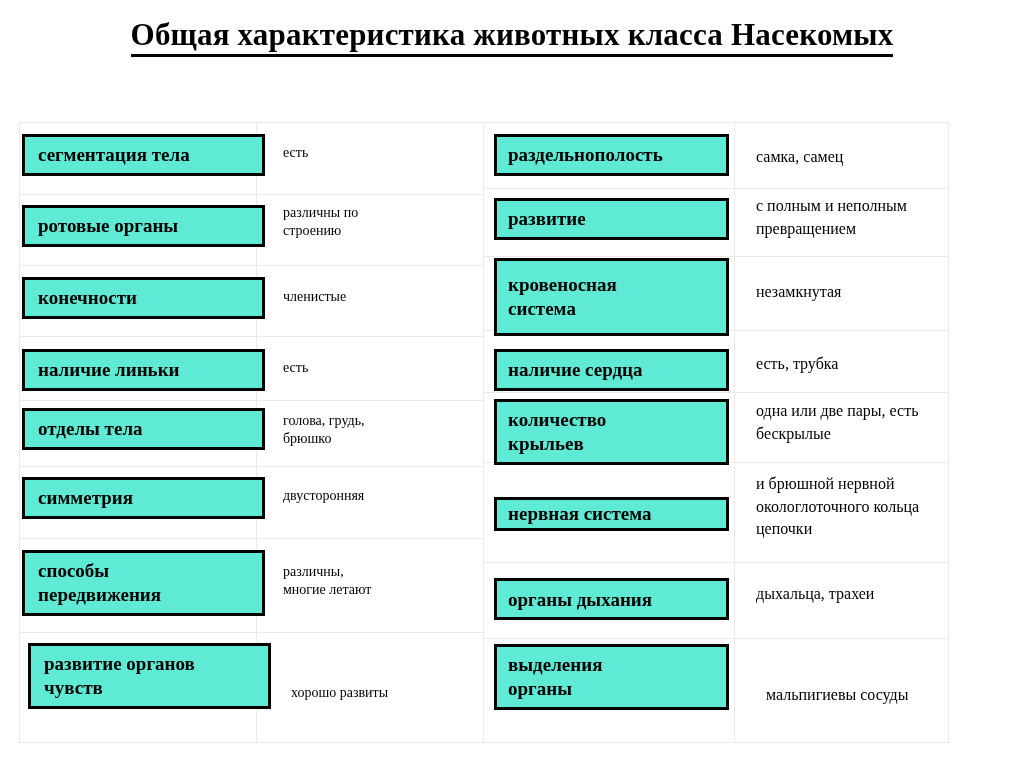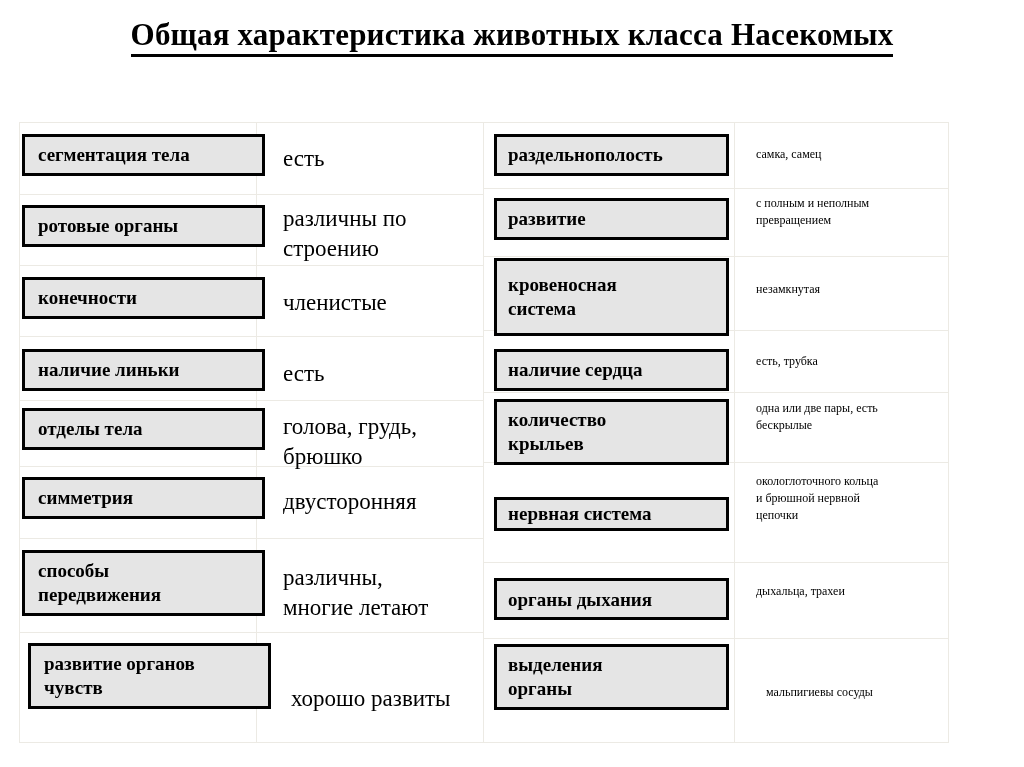--- a/index.html
+++ b/index.html
@@ -57,44 +57,44 @@
     height: 767px;
   }
   .col-left  { left: 0;   width: 480px; }
   .col-right { left: 480px; width: 544px; }
 
   
   .term-box {
     position: absolute;
     box-sizing: border-box;
     border: 3px solid #000;
-    background: #e5e5e5;
+    background: #5eead4;
     font-weight: bold;
     font-size: 19px;
     line-height: 1.28;
     padding: 5px 0 5px 13px;
     display: flex;
     flex-direction: column;
     justify-content: center;
   }
   .term-box.right {
     font-size: 19px;
     padding-left: 11px;
   }
   .term-box .ln { display: block; white-space: nowrap; }
 
   
   .val {
     position: absolute;
-    font-size: 23px;
+    font-size: 14px;
     line-height: 1.32;
     font-weight: normal;
   }
   .val.small {
-    font-size: 12px;
+    font-size: 16px;
     line-height: 1.42;
   }
   .val .ln { display: block; white-space: nowrap; }
 </style>
 </head>
 <body>
 
 <div class="slide-title">
   <span class="t-underline">Общая характеристика животных класса Насекомых</span>
 </div>
@@ -228,22 +228,22 @@
   </div>
   <div class="val small" style="left:276px; top:400px;">
     <span class="ln">одна или две пары, есть</span>
     <span class="ln">бескрылые</span>
   </div>
 
   <div class="term-box right" style="left:14px; top:497px; width:235px; height:34px;">
     <span class="ln">нервная система</span>
   </div>
   <div class="val small" style="left:276px; top:473px;">
+    <span class="ln">и брюшной нервной</span>
     <span class="ln">окологлоточного кольца</span>
-    <span class="ln">и брюшной нервной</span>
     <span class="ln">цепочки</span>
   </div>
 
   <div class="term-box right" style="left:14px; top:578px; width:235px; height:42px;justify-content:flex-end;">
     <span class="ln">органы дыхания</span>
   </div>
   <div class="val small" style="left:276px; top:583px;">
     <span class="ln">дыхальца, трахеи</span>
   </div>
 

